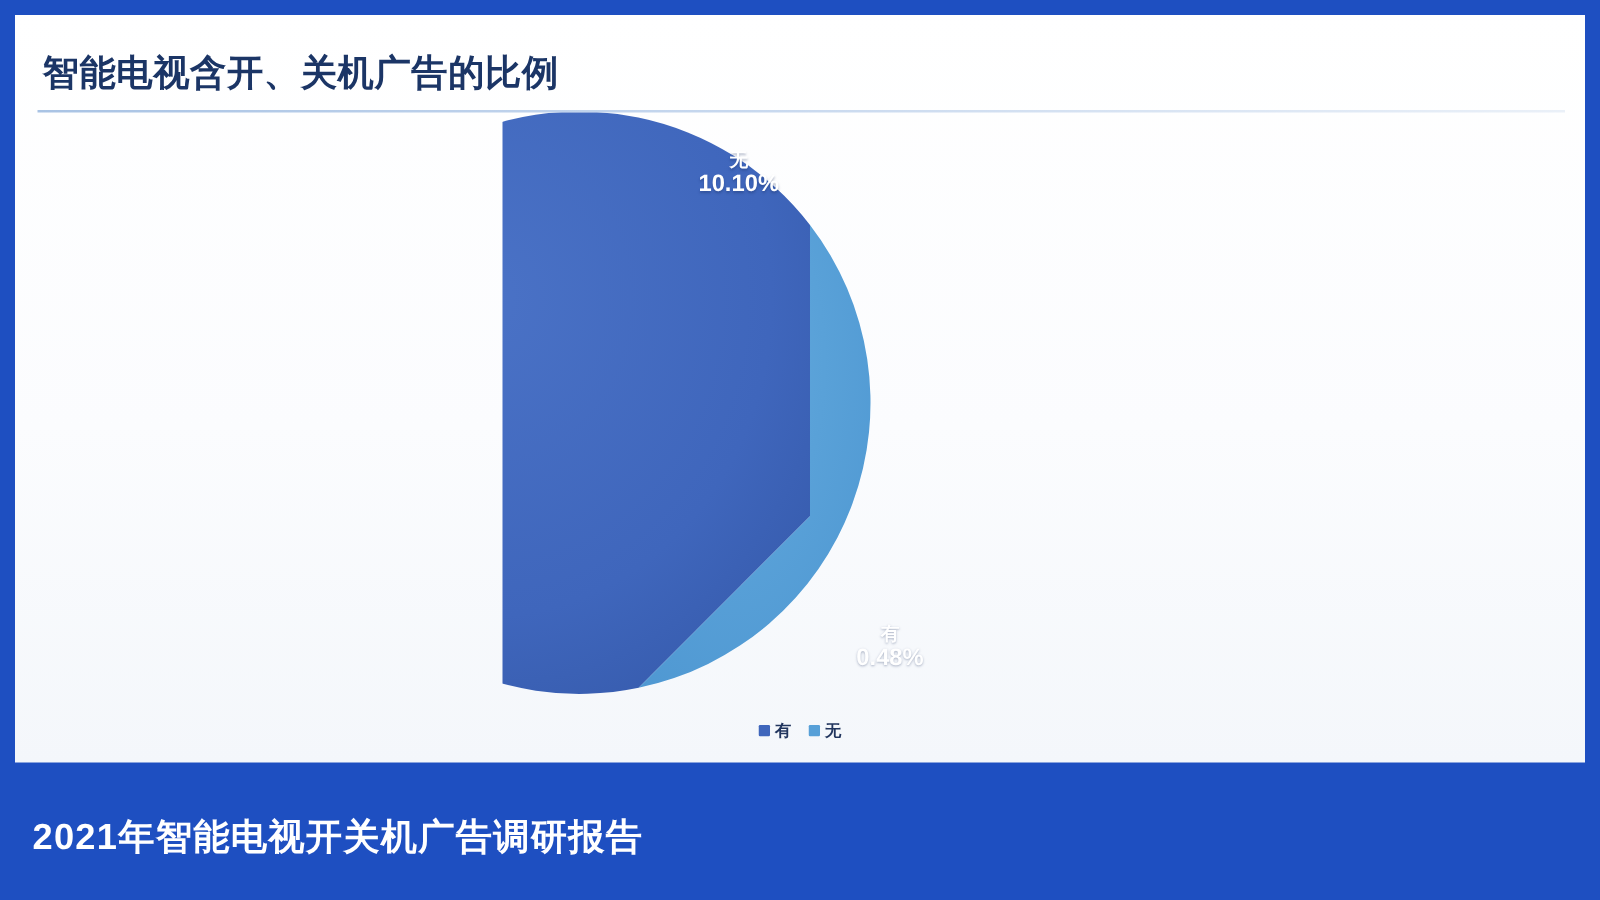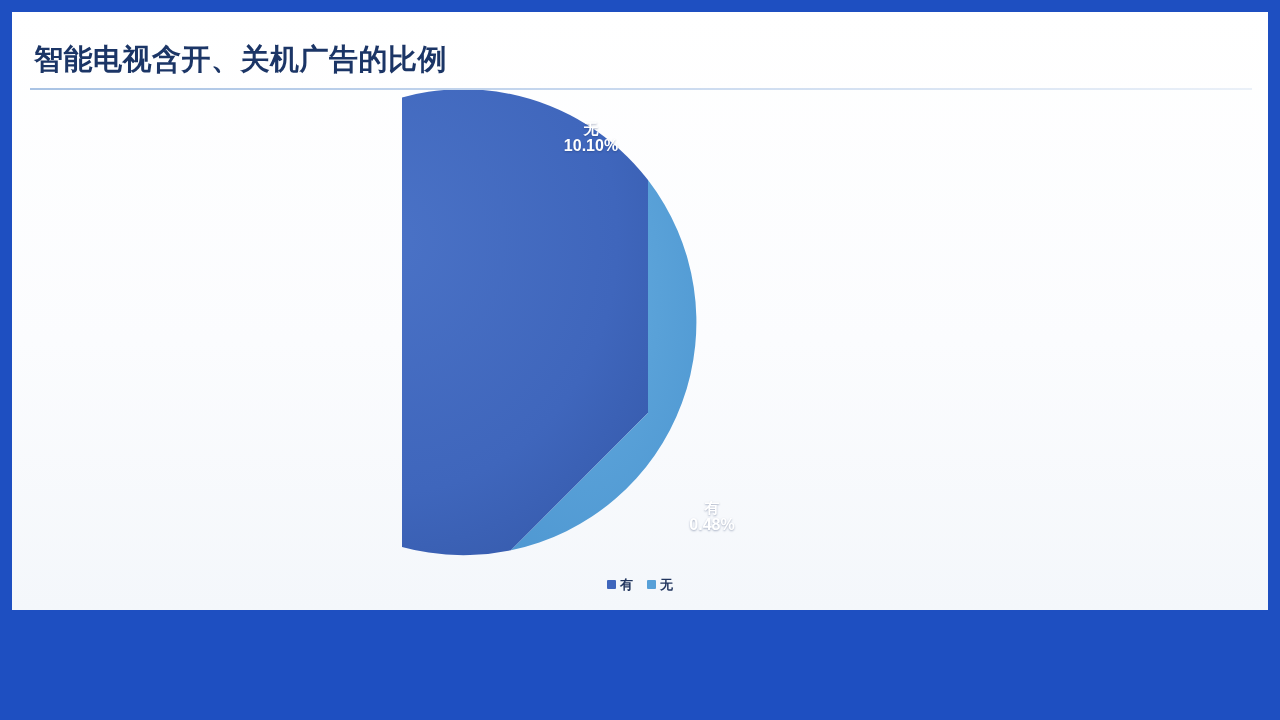--- a/index.html
+++ b/index.html
@@ -73,21 +73,21 @@
   .slice-label {
     position: absolute;
     text-align: center;
     color: #ffffff;
     font-weight: bold;
     line-height: 1.15;
     text-shadow: 0 1px 2px rgba(20,40,90,.35);
     white-space: nowrap;
   }
   .slice-label .lbl-name { font-size: 15px; display:block; }
-  .slice-label .lbl-val  { font-size: 16px; display:block; }
+  .slice-label .lbl-val  { font-size: 19px; display:block; }
 
   #label-wu  { left: 519px; top: 108px; width: 120px; }
   #label-you { left: 640px; top: 487px; width: 120px; }
 
   
   .legend {
     position: absolute;
     left: 0;
     top: 566px;
     width: 1256px;
@@ -182,14 +182,17 @@
         </div>
         <div class="legend-item">
           <span class="legend-swatch" style="background:#57a0d8"></span>
           <span class="legend-text">无</span>
         </div>
       </div>
 
     </div>
   </div>
 
+  <div class="banner">
+    <div class="banner-text">2021年智能电视开关机广告调研报告</div>
+  </div>
 
 </div>
 
 </body></html>

